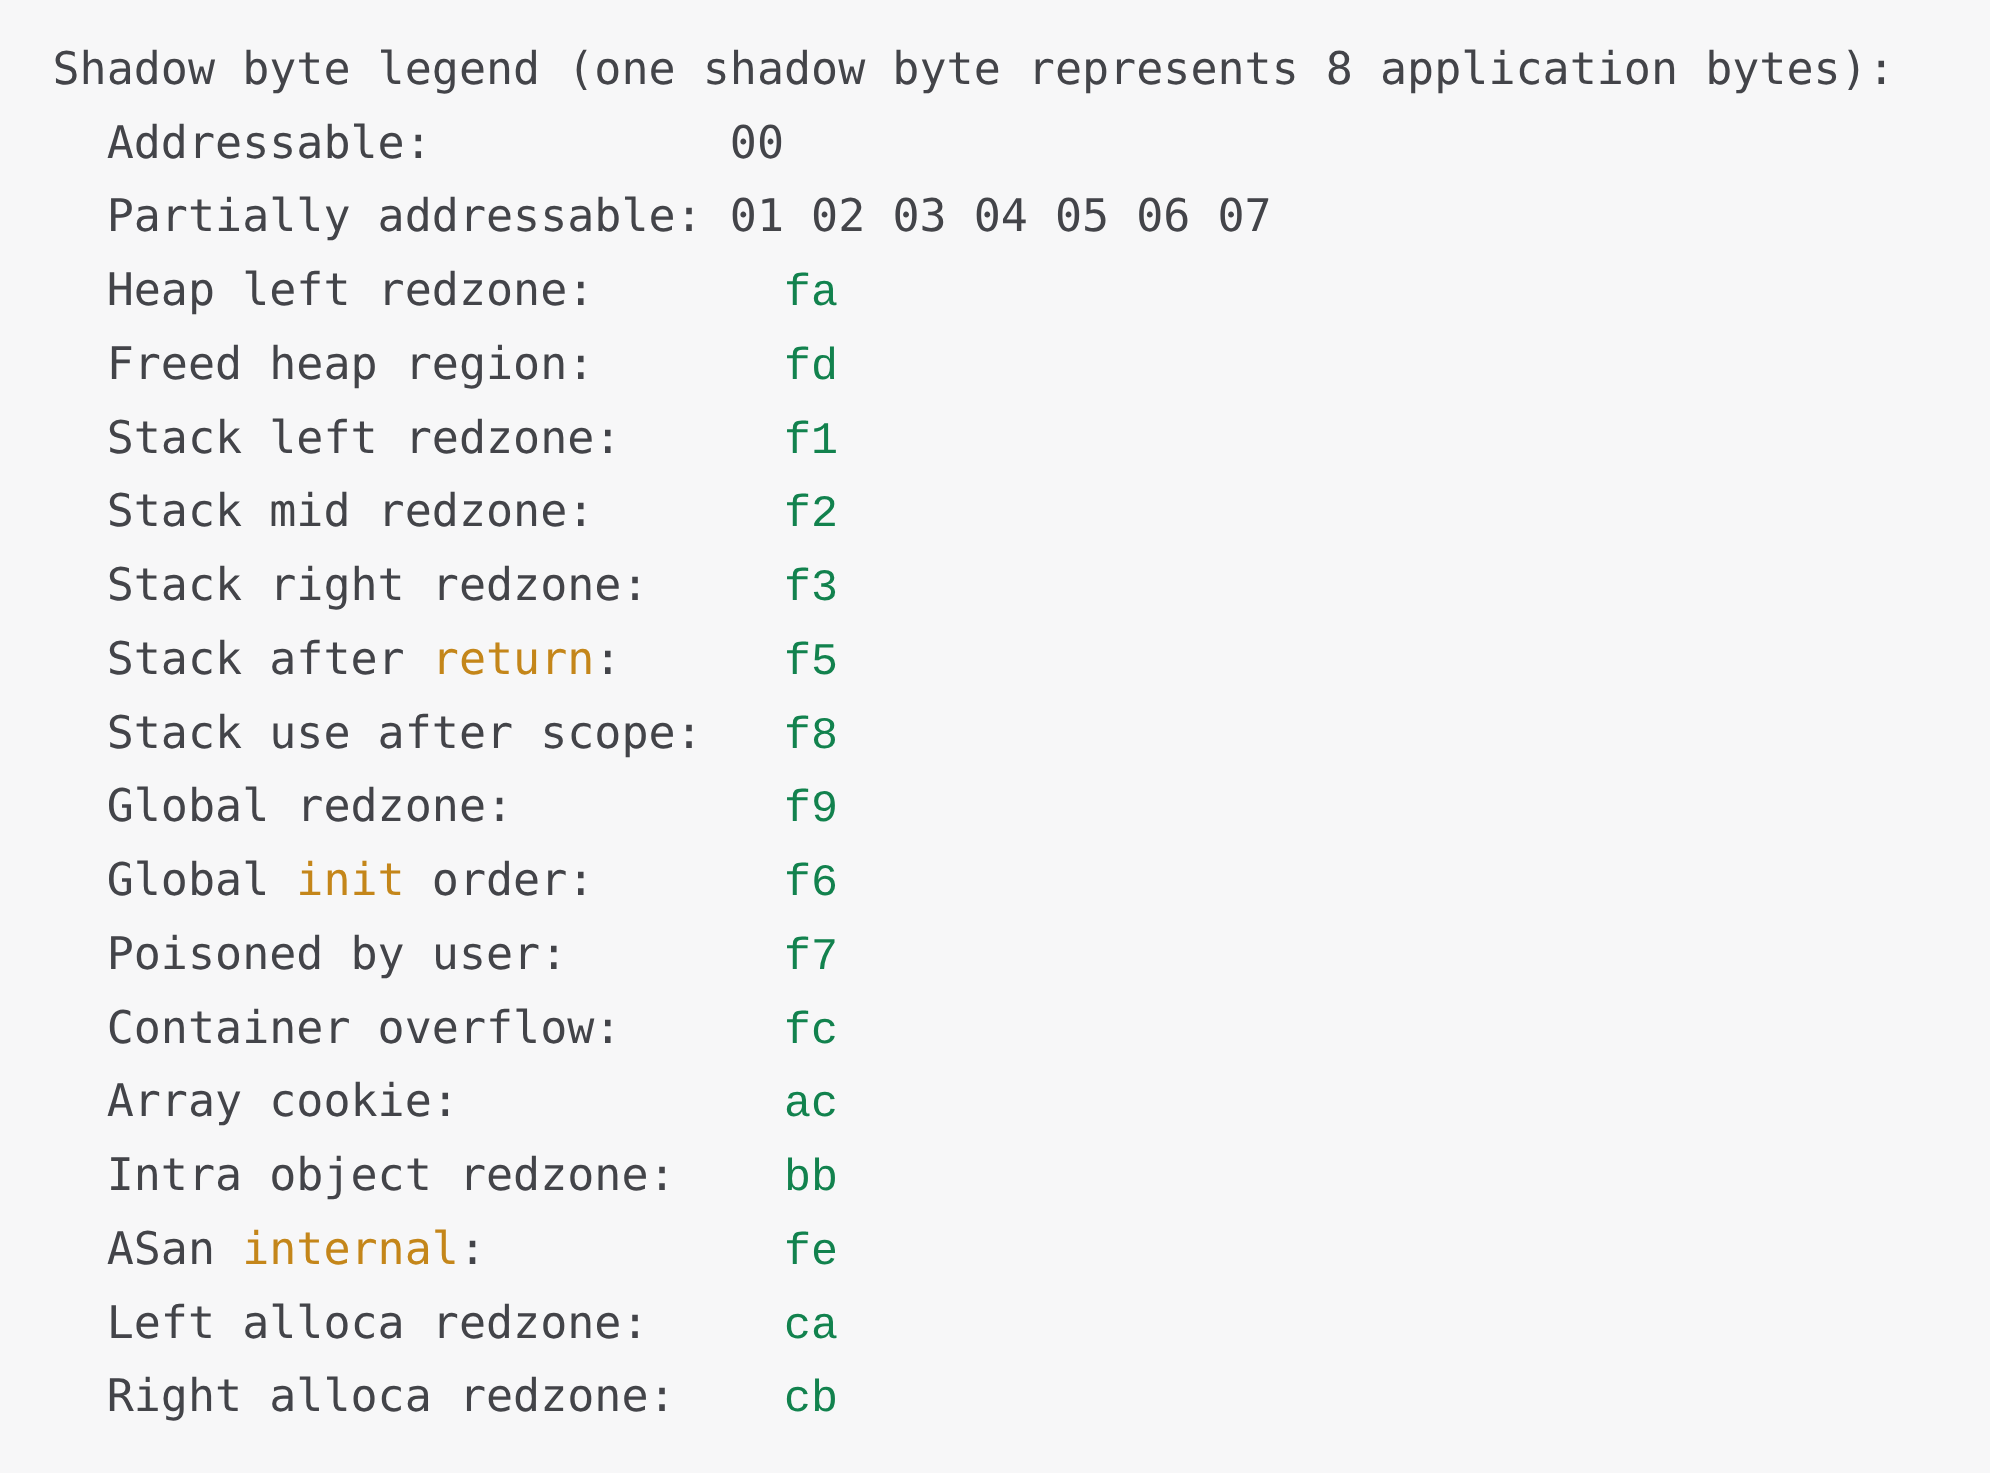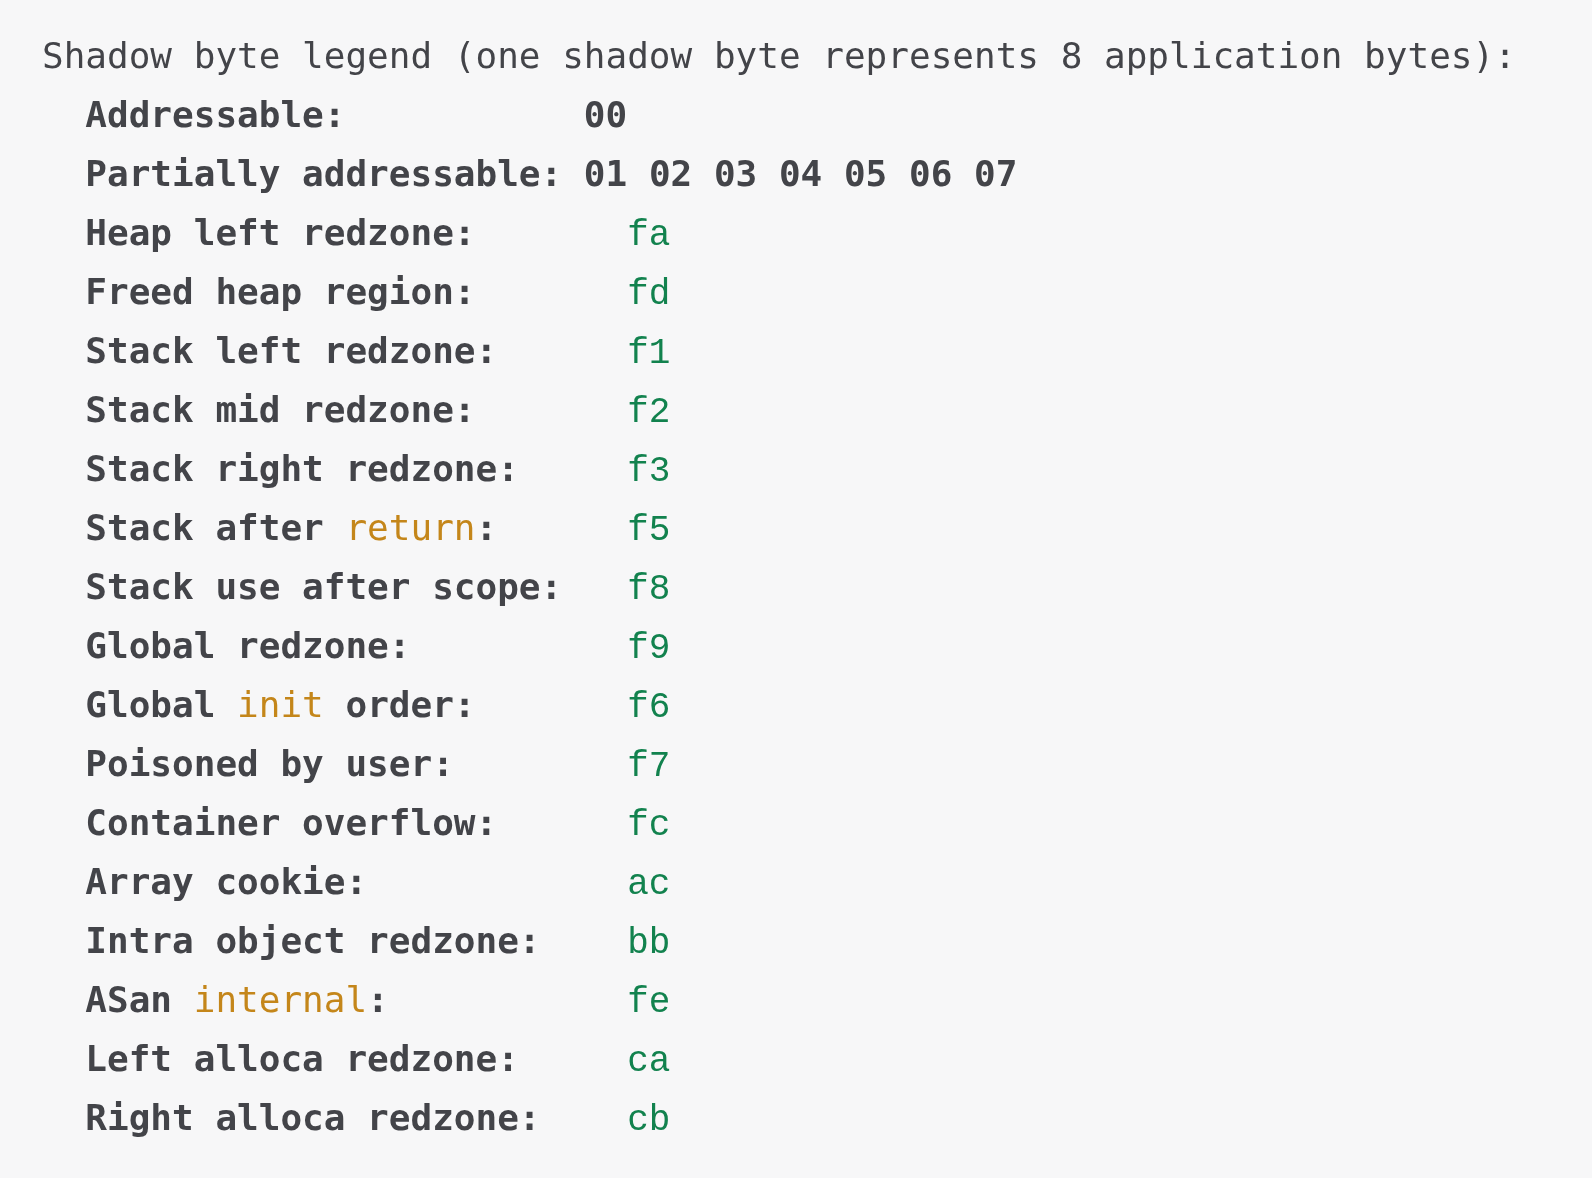--- a/index.html
+++ b/index.html
@@ -17,20 +17,20 @@
     padding: 14px 0 0 30px;
     font-family: "DejaVu Sans Mono", "Liberation Mono", monospace;
     font-size: 36px;
     line-height: 59px;
     white-space: pre;
     color: var(--fg, #434449);
   }
   .line {
     height: 59px;
   }
-  .seg-text   { color: var(--fg, #434449); font-weight: bold; }
+  .seg-text   { color: var(--fg, #434449); }
   .seg-green  { color: var(--green, #12824e); font-family: Liberation Mono, monospace; }
   .seg-orange { color: var(--orange, #c4861a); }
 </style>
 </head>
 <body>
 
 <pre class="legend"><div class="line">Shadow byte legend (one shadow byte represents 8 application bytes):</div><div id="legend-rows"><div class="line"><span class="seg-text">  Addressable:           </span><span class="seg-text">00</span></div><div class="line"><span class="seg-text">  Partially addressable: </span><span class="seg-text">01 02 03 04 05 06 07</span></div><div class="line"><span class="seg-text">  Heap left redzone:       </span><span class="seg-green">fa</span></div><div class="line"><span class="seg-text">  Freed heap region:       </span><span class="seg-green">fd</span></div><div class="line"><span class="seg-text">  Stack left redzone:      </span><span class="seg-green">f1</span></div><div class="line"><span class="seg-text">  Stack mid redzone:       </span><span class="seg-green">f2</span></div><div class="line"><span class="seg-text">  Stack right redzone:     </span><span class="seg-green">f3</span></div><div class="line"><span class="seg-text">  Stack after </span><span class="seg-orange">return</span><span class="seg-text">:      </span><span class="seg-green">f5</span></div><div class="line"><span class="seg-text">  Stack use after scope:   </span><span class="seg-green">f8</span></div><div class="line"><span class="seg-text">  Global redzone:          </span><span class="seg-green">f9</span></div><div class="line"><span class="seg-text">  Global </span><span class="seg-orange">init</span><span class="seg-text"> order:       </span><span class="seg-green">f6</span></div><div class="line"><span class="seg-text">  Poisoned by user:        </span><span class="seg-green">f7</span></div><div class="line"><span class="seg-text">  Container overflow:      </span><span class="seg-green">fc</span></div><div class="line"><span class="seg-text">  Array cookie:            </span><span class="seg-green">ac</span></div><div class="line"><span class="seg-text">  Intra object redzone:    </span><span class="seg-green">bb</span></div><div class="line"><span class="seg-text">  ASan </span><span class="seg-orange">internal</span><span class="seg-text">:           </span><span class="seg-green">fe</span></div><div class="line"><span class="seg-text">  Left alloca redzone:     </span><span class="seg-green">ca</span></div><div class="line"><span class="seg-text">  Right alloca redzone:    </span><span class="seg-green">cb</span></div></div></pre>
 
 </body></html>

